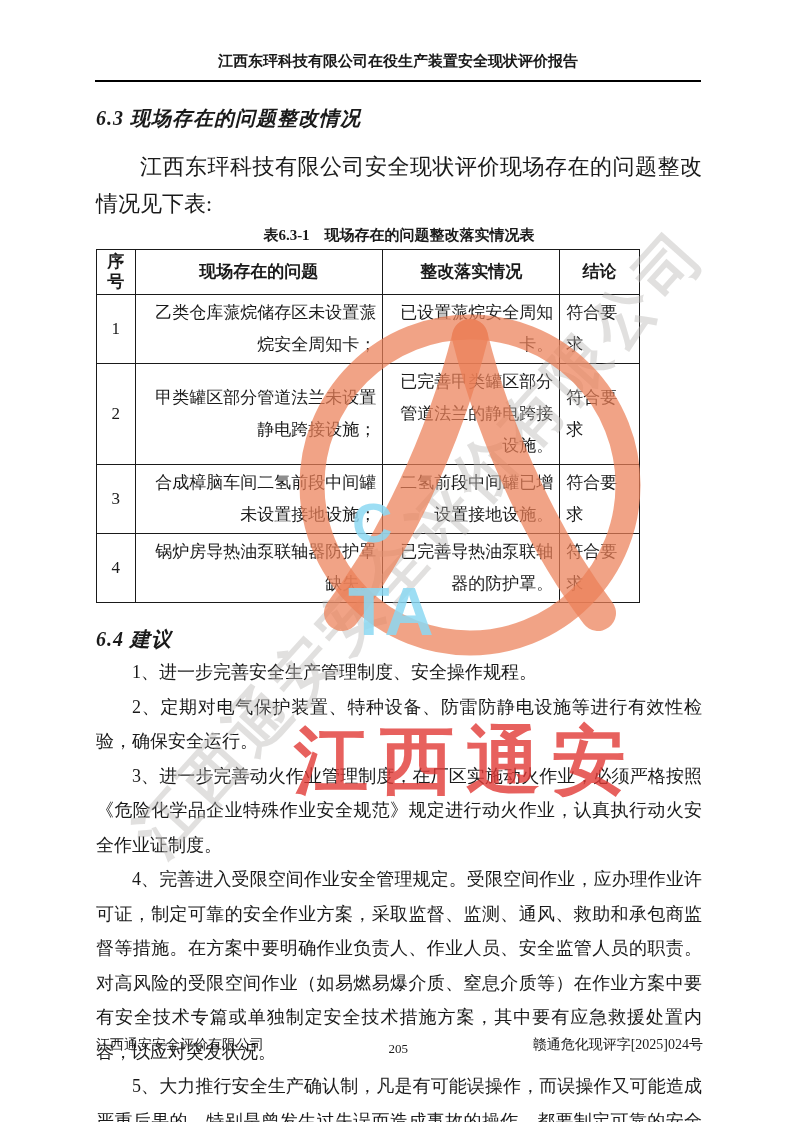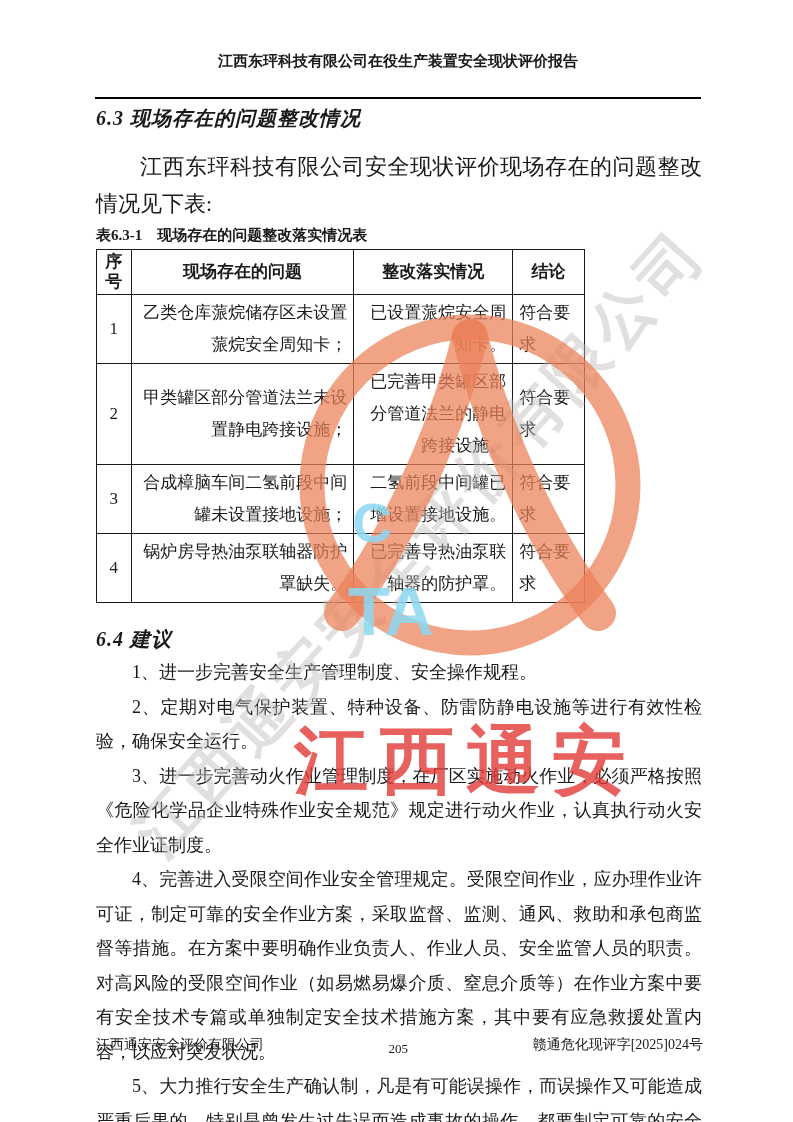--- a/index.html
+++ b/index.html
@@ -5,31 +5,31 @@
   * { margin:0; padding:0; box-sizing:border-box; }
   html,body { background:#ffffff; }
   body { width:793px; height:1122px; position:relative; overflow:hidden;
          font-family:"Liberation Serif","DejaVu Serif",serif; color:#1a1a1a; }
 
   .page { position:absolute; inset:0; background:#fff; overflow:hidden; }
 
   
   .doc-header { position:absolute; top:52px; left:95px; right:92px;
                 text-align:center; font-size:15px; font-weight:bold;
-                padding-bottom:26px; border-bottom:2px solid #000; z-index:1; }
+                padding-bottom:9px; border-bottom:2px solid #000; z-index:1; }
 
   
   .content { position:absolute; top:104px; left:96px; width:606px; z-index:1; }
 
   .h-sec { font-size:20px; font-weight:bold; font-style:italic; line-height:28px; letter-spacing:1px; }
   .intro { font-size:22px; line-height:37px; margin-top:16px; text-indent:2em; text-align:justify; }
 
-  .tbl-caption { font-size:15px; font-weight:bold; line-height:22px; margin-top:2px; }
+  .tbl-caption { text-align:center; font-size:15px; font-weight:bold; line-height:22px; margin-top:2px; }
 
-  table.issues { border-collapse:collapse; width:489px; margin-top:3px; table-layout:fixed; }
+  table.issues { border-collapse:collapse; width:544px; margin-top:3px; table-layout:fixed; }
   table.issues th, table.issues td { border:1.5px solid #1a1a1a; font-size:17px;
         vertical-align:middle; padding:2px 6px; line-height:32px; }
   table.issues th { font-weight:bold; text-align:center; height:32px; line-height:20px; }
   col.c-no  { width:7.1%; }
   col.c-pb  { width:45.6%; }
   col.c-ac  { width:32.6%; }
   col.c-cc  { width:14.7%; }
   td.no  { text-align:center; font-size:15px; }
   td.cc  { }
   tr.r1 td { height:65px; } tr.r2 td { height:71px; } tr.r3 td { height:65px; } tr.r4 td { height:50px; }

